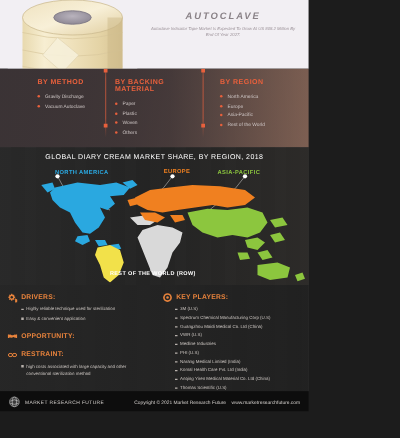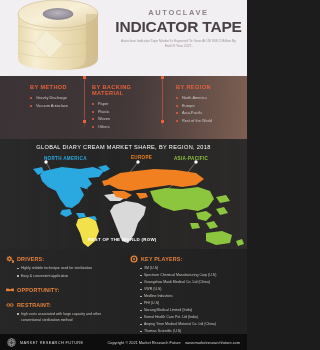--- a/index.html
+++ b/index.html
@@ -6,23 +6,24 @@
   html,body { width:247px; height:350px; }
   body {
     font-family:"Liberation Sans", sans-serif;
     background:#1c1c1c;
     position:relative;
     overflow:hidden;
   }
 
   
   .hero {
-    position:relative; width:247px; height:76px;
+    position:relative; width:247px; height:55px;
     background:#f2eff3;
     overflow:hidden;
+    font-style:italic;
   }
   .tape-img {
     position:absolute; left:6px; top:-4px; width:104px; height:84px;
   }
   .hero-text {
     position:absolute; left:112px; top:8px; width:133px; text-align:center;
   }
   .h-pre {
     font-size:7.5px; letter-spacing:1.6px; color:#8a8287; font-weight:bold;
   }
@@ -191,21 +192,20 @@
     <ellipse cx="52" cy="18" rx="15" ry="5.4" fill="url(#holeG)"></ellipse>
     <ellipse cx="52" cy="18" rx="15" ry="5.4" fill="none" stroke="#7d7784" stroke-width="0.7"></ellipse>
 
     <path d="M40 34 L57 48 L44 62 L28 48 Z" fill="#f6efd9" opacity="0.93" stroke="#ddd0ad" stroke-width="0.5"></path>
 
     <path d="M80 18 L80 62 Q80 72 60 73.6 Q92 73 92 62 L92 18 Z" fill="#c9b585" opacity="0.45"></path>
   </svg>
 
   <div class="hero-text">
     <div class="h-pre">AUTOCLAVE</div>
-    <div class="h-main">INDICATOR TAPE</div>
     <div class="h-desc">Autoclave Indicator Tape Market Is Expected To Grow At US 808.2 Million By End Of Year 2027.</div>
   </div>
 </div>
 
 <div class="segments">
   <div class="seg-cols">
 
     <div class="seg seg-1">
       <div class="seg-title">BY METHOD</div>
       <ul>

